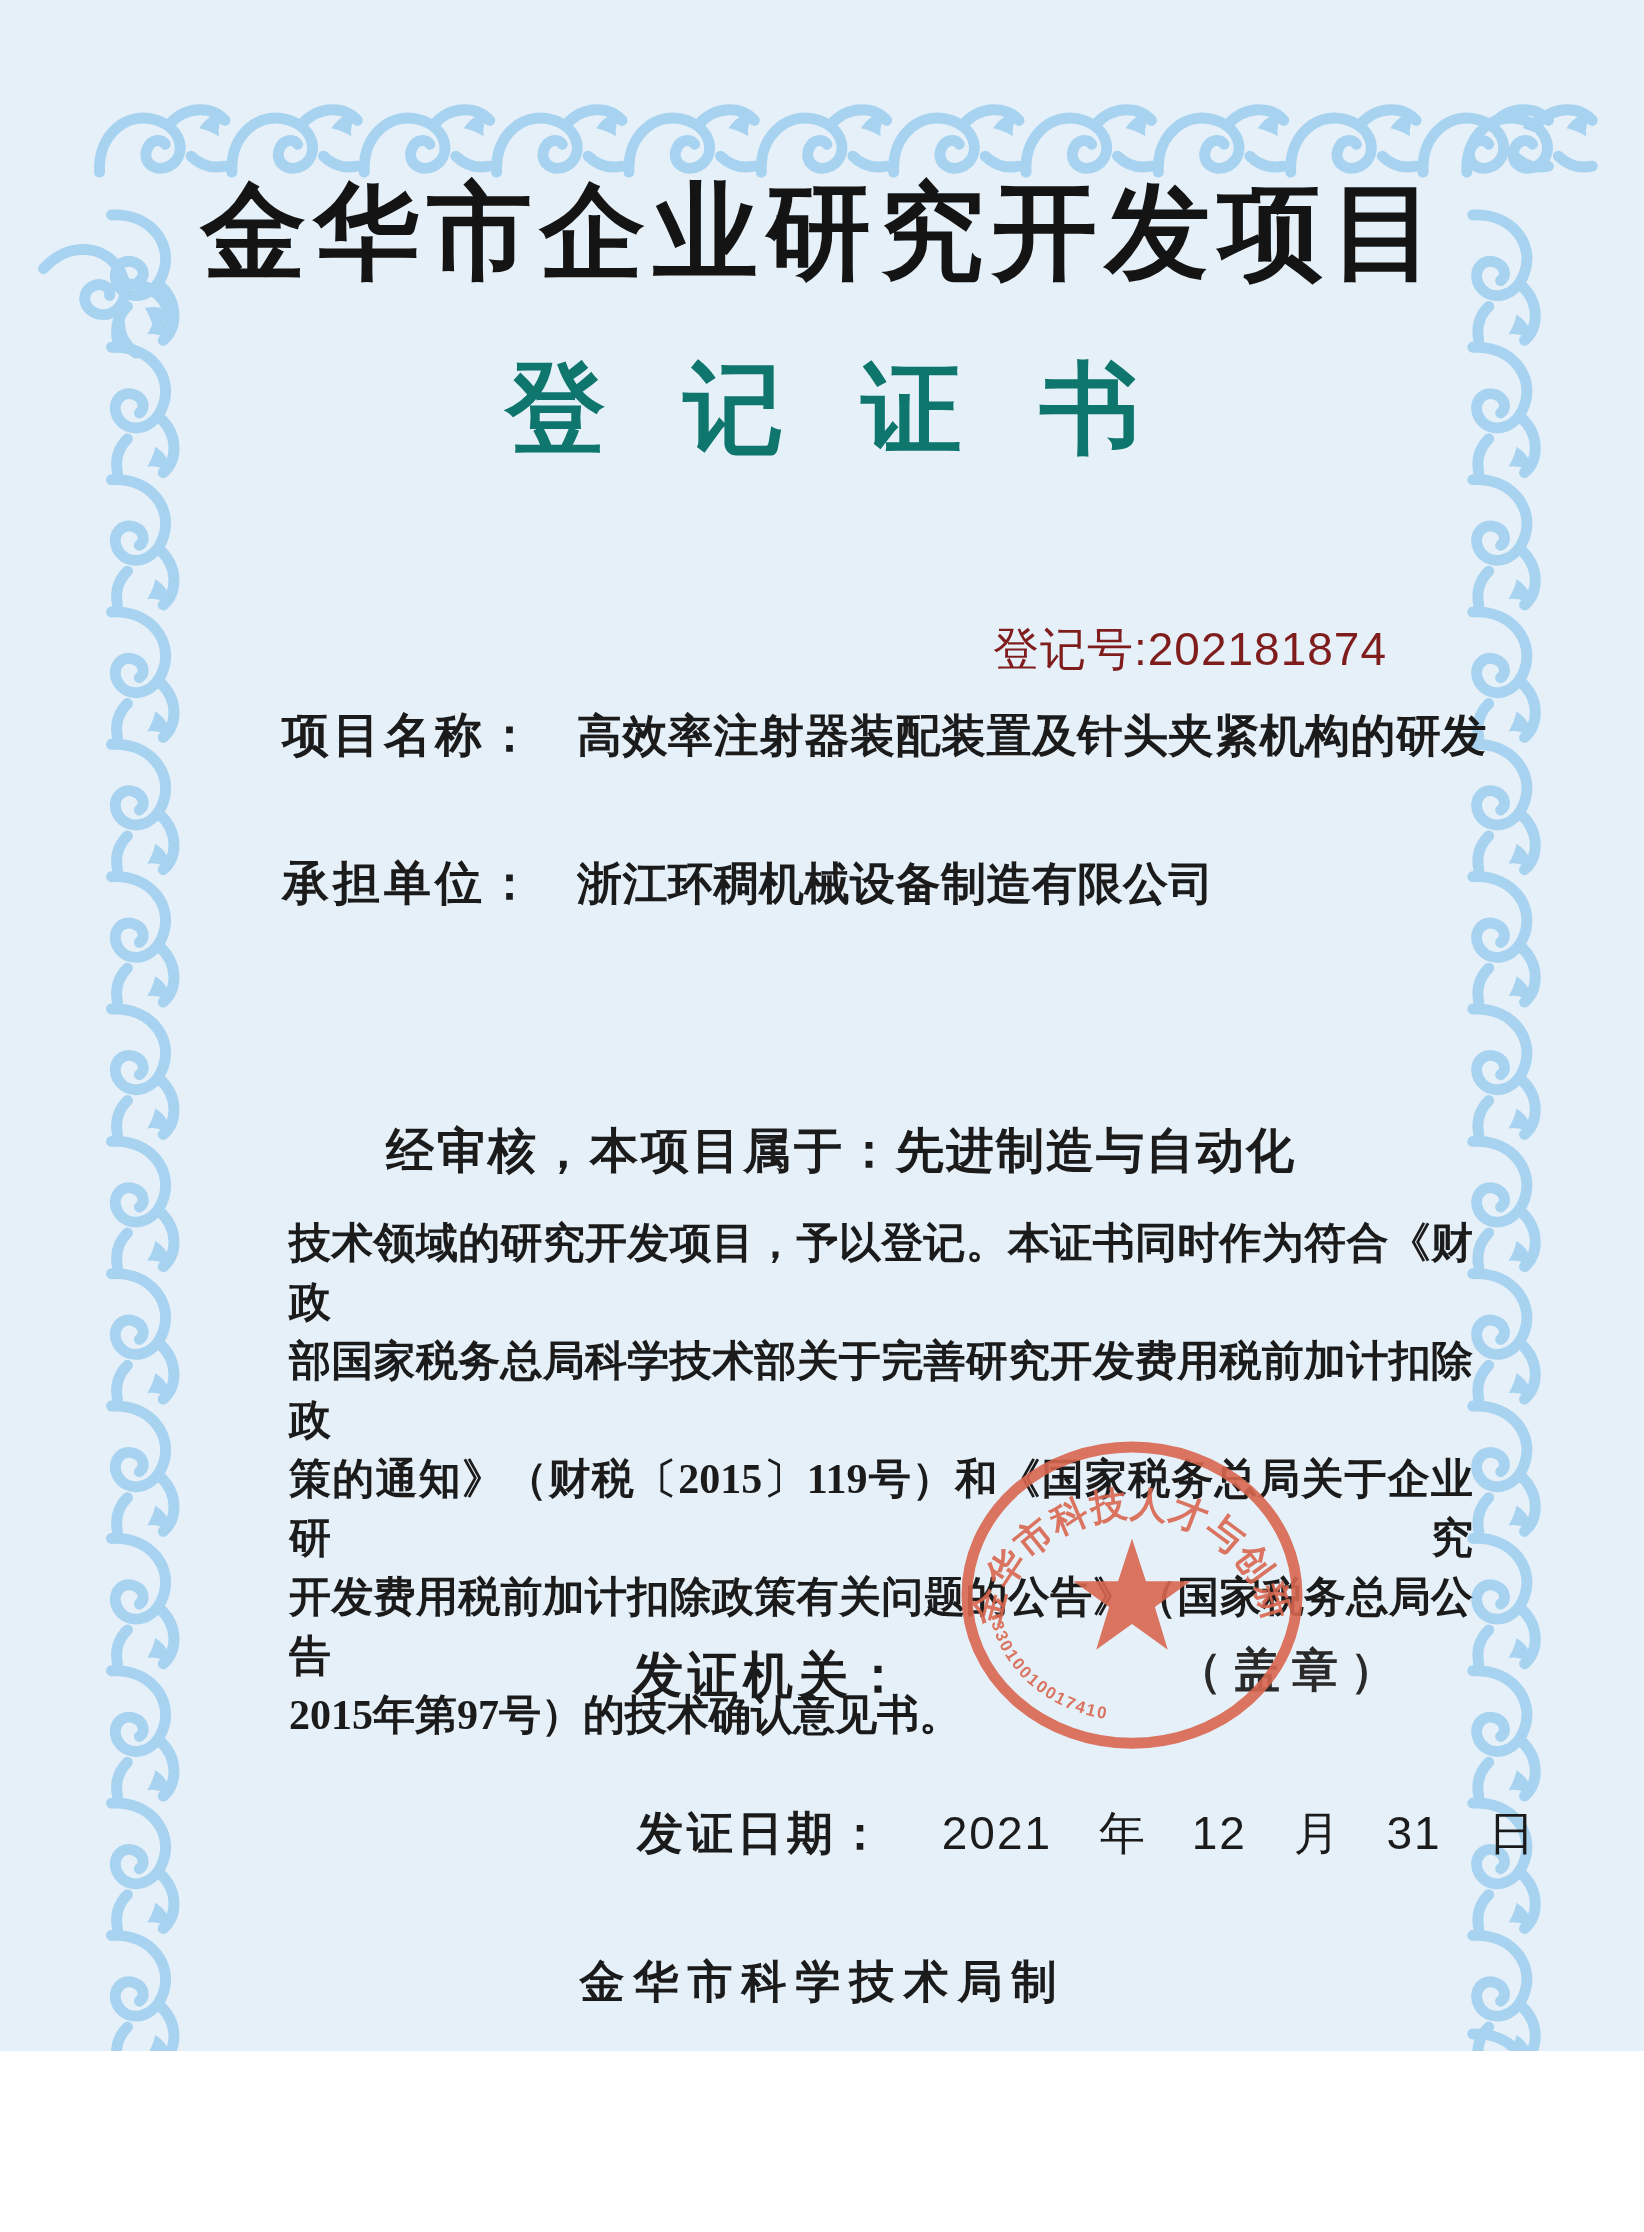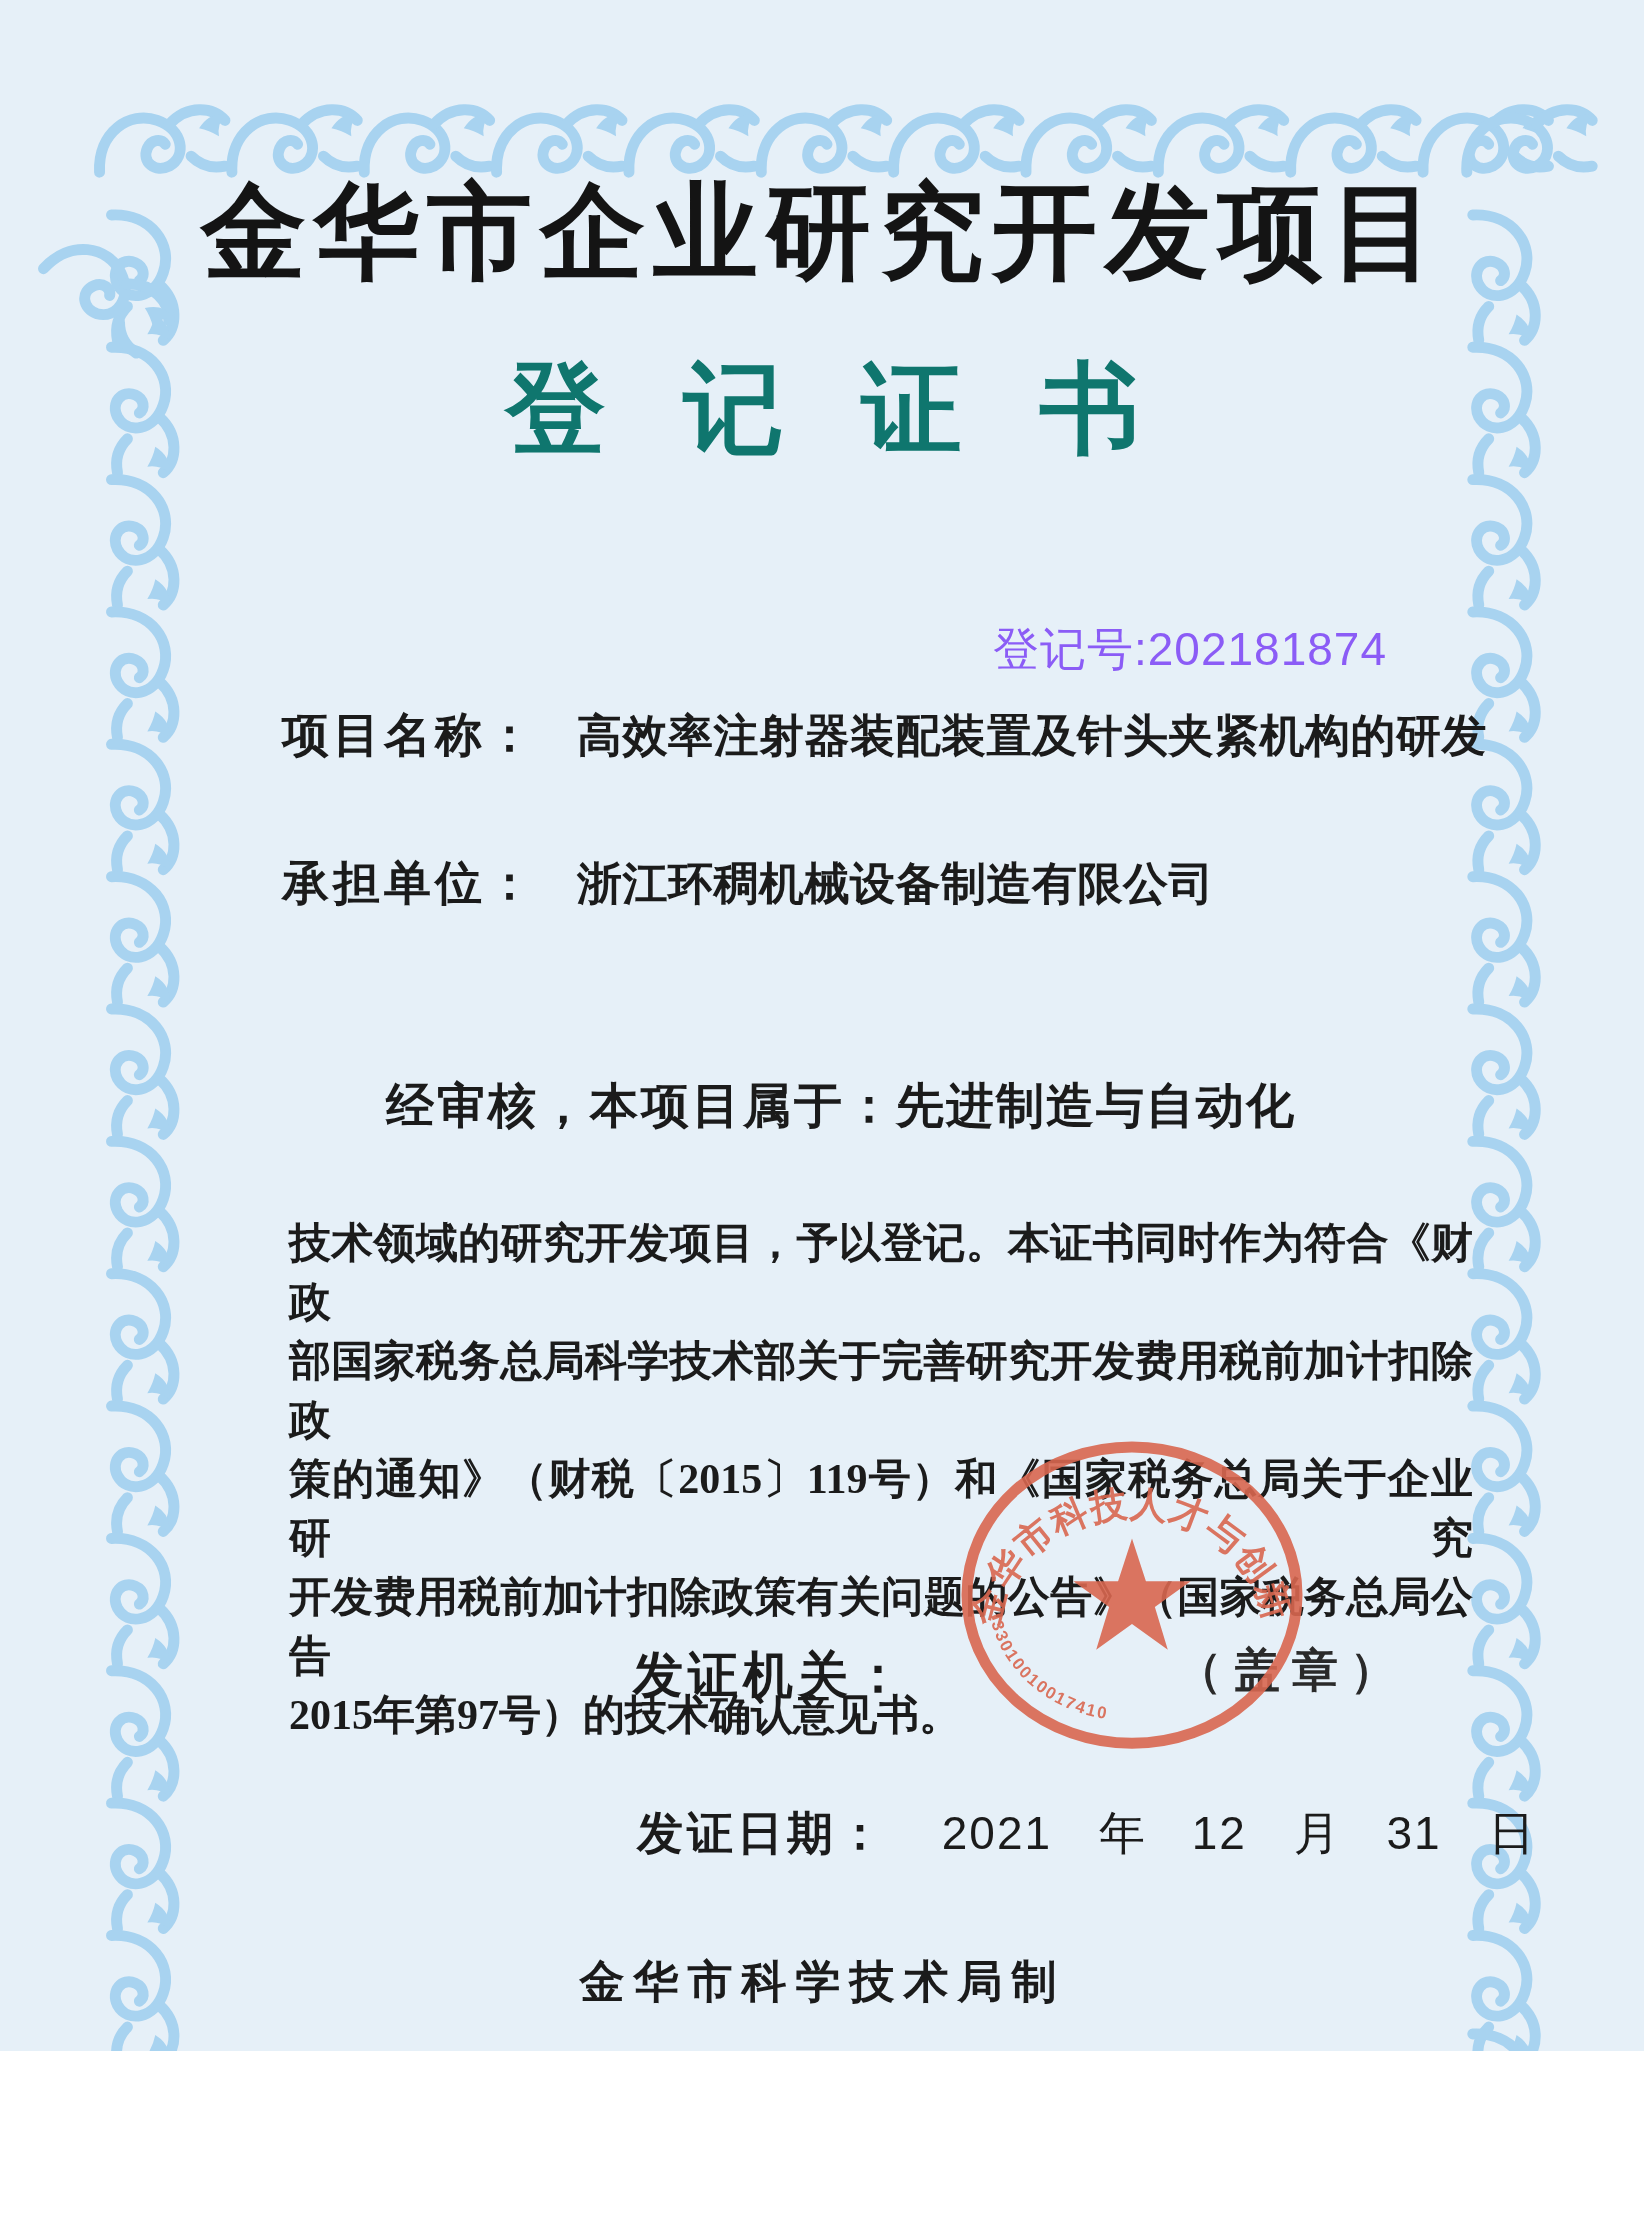--- a/index.html
+++ b/index.html
@@ -18,34 +18,34 @@
     font-family:"Liberation Serif",serif;font-weight:bold;
     font-size:105px;line-height:1.25;letter-spacing:8px;color:#141414;
   }
   .title2{
     position:absolute;top:350px;left:0;width:100%;text-align:center;
     font-family:"Liberation Serif",serif;font-weight:bold;
     font-size:100px;line-height:1.2;letter-spacing:78px;text-indent:78px;color:#0f766e;
   }
   .reg{
     position:absolute;top:619px;left:993px;
-    font-family:"Liberation Sans",sans-serif;font-size:46px;letter-spacing:1px;color:#8b5cf6;
+    font-family:"Liberation Sans",sans-serif;font-size:46px;letter-spacing:1px;color:#7f1d1d;
   }
   .field-row{position:absolute;white-space:nowrap;}
   .row-project{top:704px;left:282px;}
   .row-unit{top:852px;left:282px;}
   .label-kai{
     font-family:"Liberation Serif",serif;font-weight:bold;
     font-size:47px;letter-spacing:4px;
   }
   .value-hei{
     font-family:"Liberation Sans",sans-serif;font-weight:bold;
     font-size:45px;letter-spacing:0.5px;margin-left:40px;
   }
-  .row-review{top:1074px;left:386px;}
+  .row-review{top:1119px;left:386px;}
   .review-label{font-family:"Liberation Serif",serif;font-weight:bold;font-size:48px;letter-spacing:3px;}
   .review-value{font-family:"Liberation Sans",sans-serif;font-weight:bold;font-size:48px;letter-spacing:2px;}
 
   .body-block{position:absolute;top:1214px;left:289px;width:1184px;z-index:1;}
   .body-line{
     font-family:"Liberation Serif",serif;font-weight:bold;
     font-size:42px;line-height:59px;letter-spacing:0px;
     text-align:justify;text-align-last:justify;
   }
   .body-line.last{text-align:left;text-align-last:left;}

